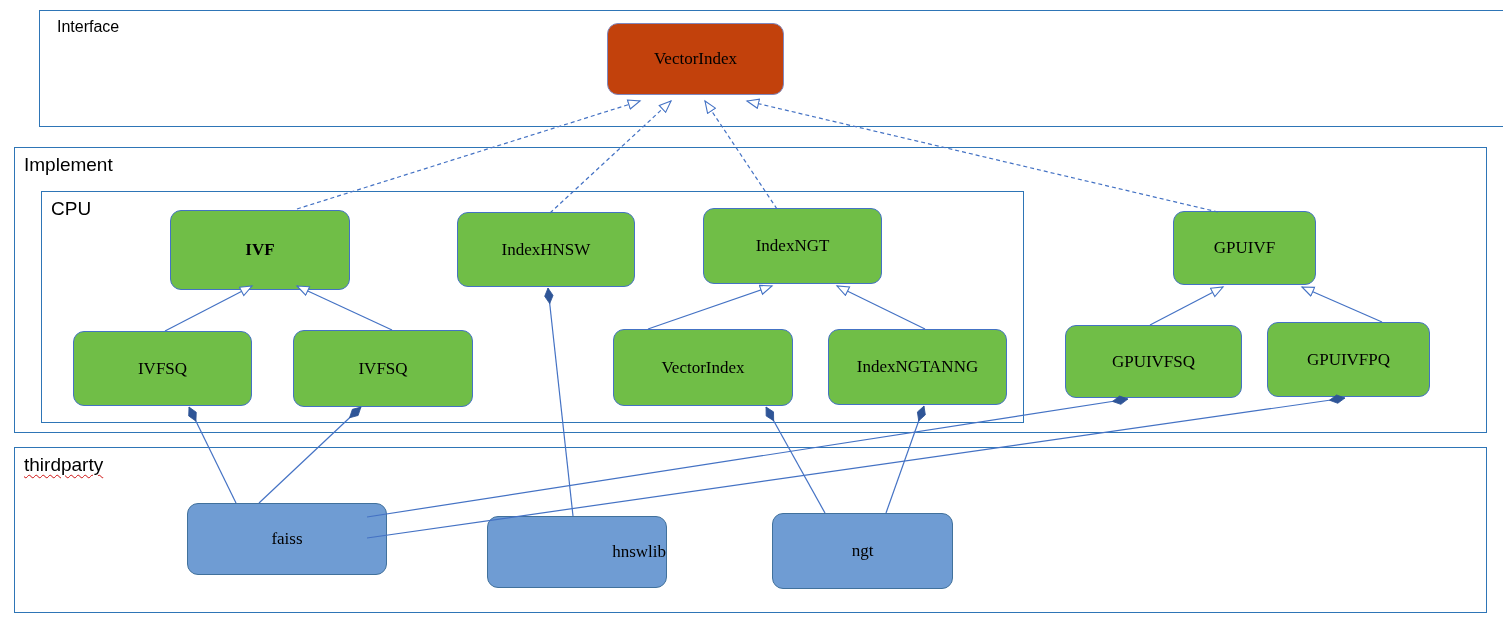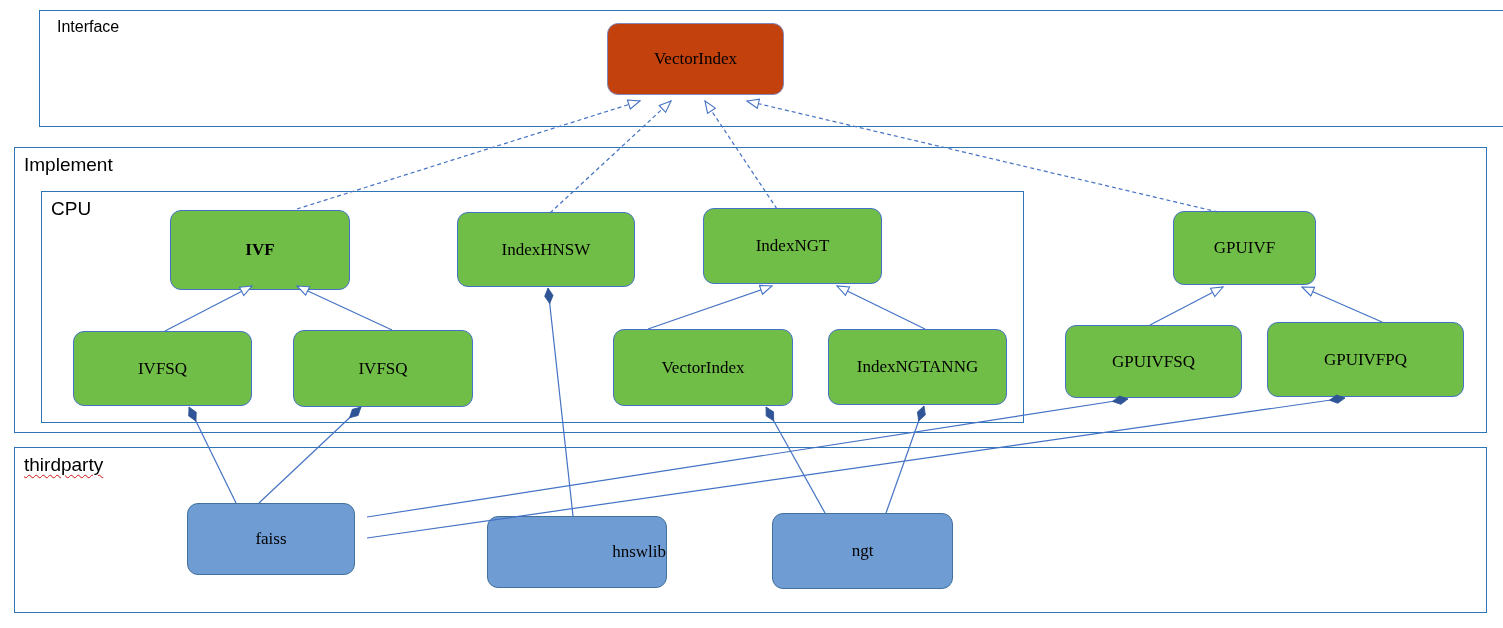--- a/index.html
+++ b/index.html
@@ -98,24 +98,24 @@
       </div>
       <div class="node green" style="left: 828px; top: 329px; width: 179px; height: 76px;">
         <span>IndexNGTANNG</span>
       </div>
       <div class="node green" style="left: 1173px; top: 211px; width: 143px; height: 74px;">
         <span>GPUIVF</span>
       </div>
       <div class="node green" style="left: 1065px; top: 325px; width: 177px; height: 73px;">
         <span>GPUIVFSQ</span>
       </div>
-      <div class="node green" style="left: 1267px; top: 322px; width: 197px; height: 75px;">
+      <div class="node green" style="left: 1267px; top: 322px; width: 163px; height: 75px;">
         <span>GPUIVFPQ</span>
       </div>
-      <div class="node blue" style="left: 187px; top: 503px; width: 168px; height: 72px;">
+      <div class="node blue" style="left: 187px; top: 503px; width: 200px; height: 72px;">
         <span>faiss</span>
       </div>
       <div class="node blue" style="left: 487px; top: 516px; width: 180px; height: 72px; justify-content: flex-end;">
         <span>hnswlib</span>
       </div>
       <div class="node blue" style="left: 772px; top: 513px; width: 181px; height: 76px;">
         <span>ngt</span>
       </div>
     </div>
 

